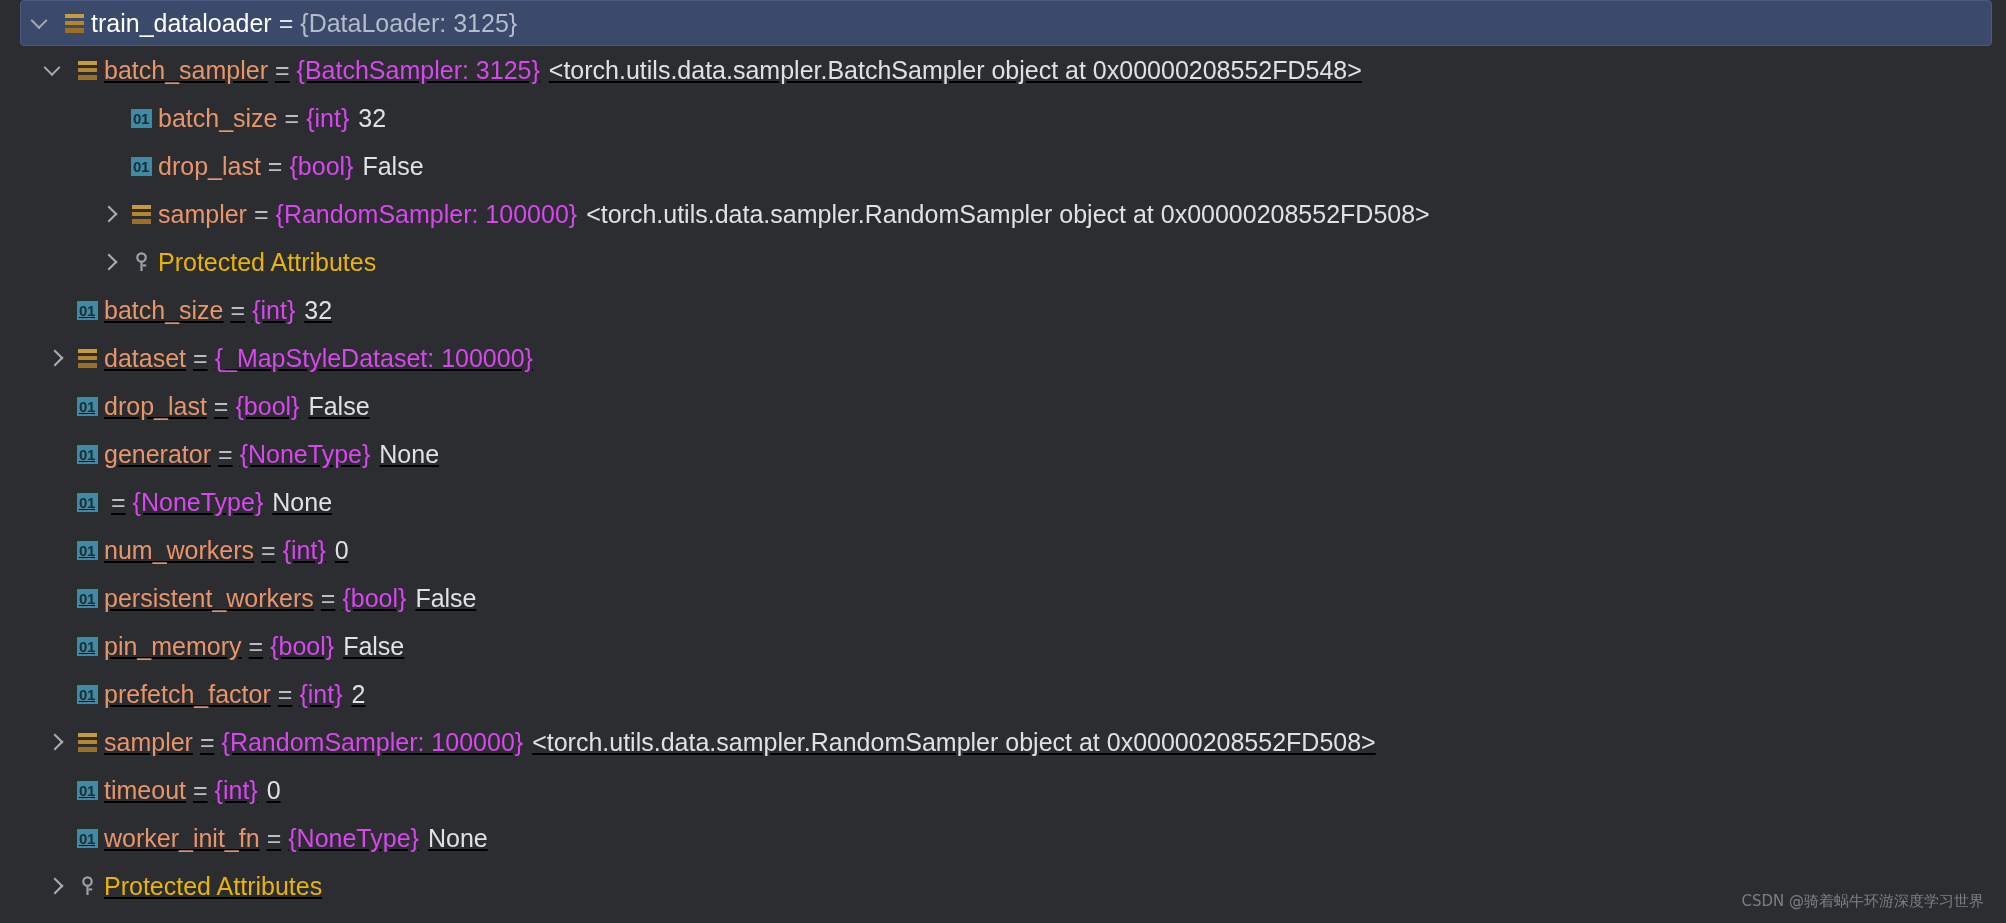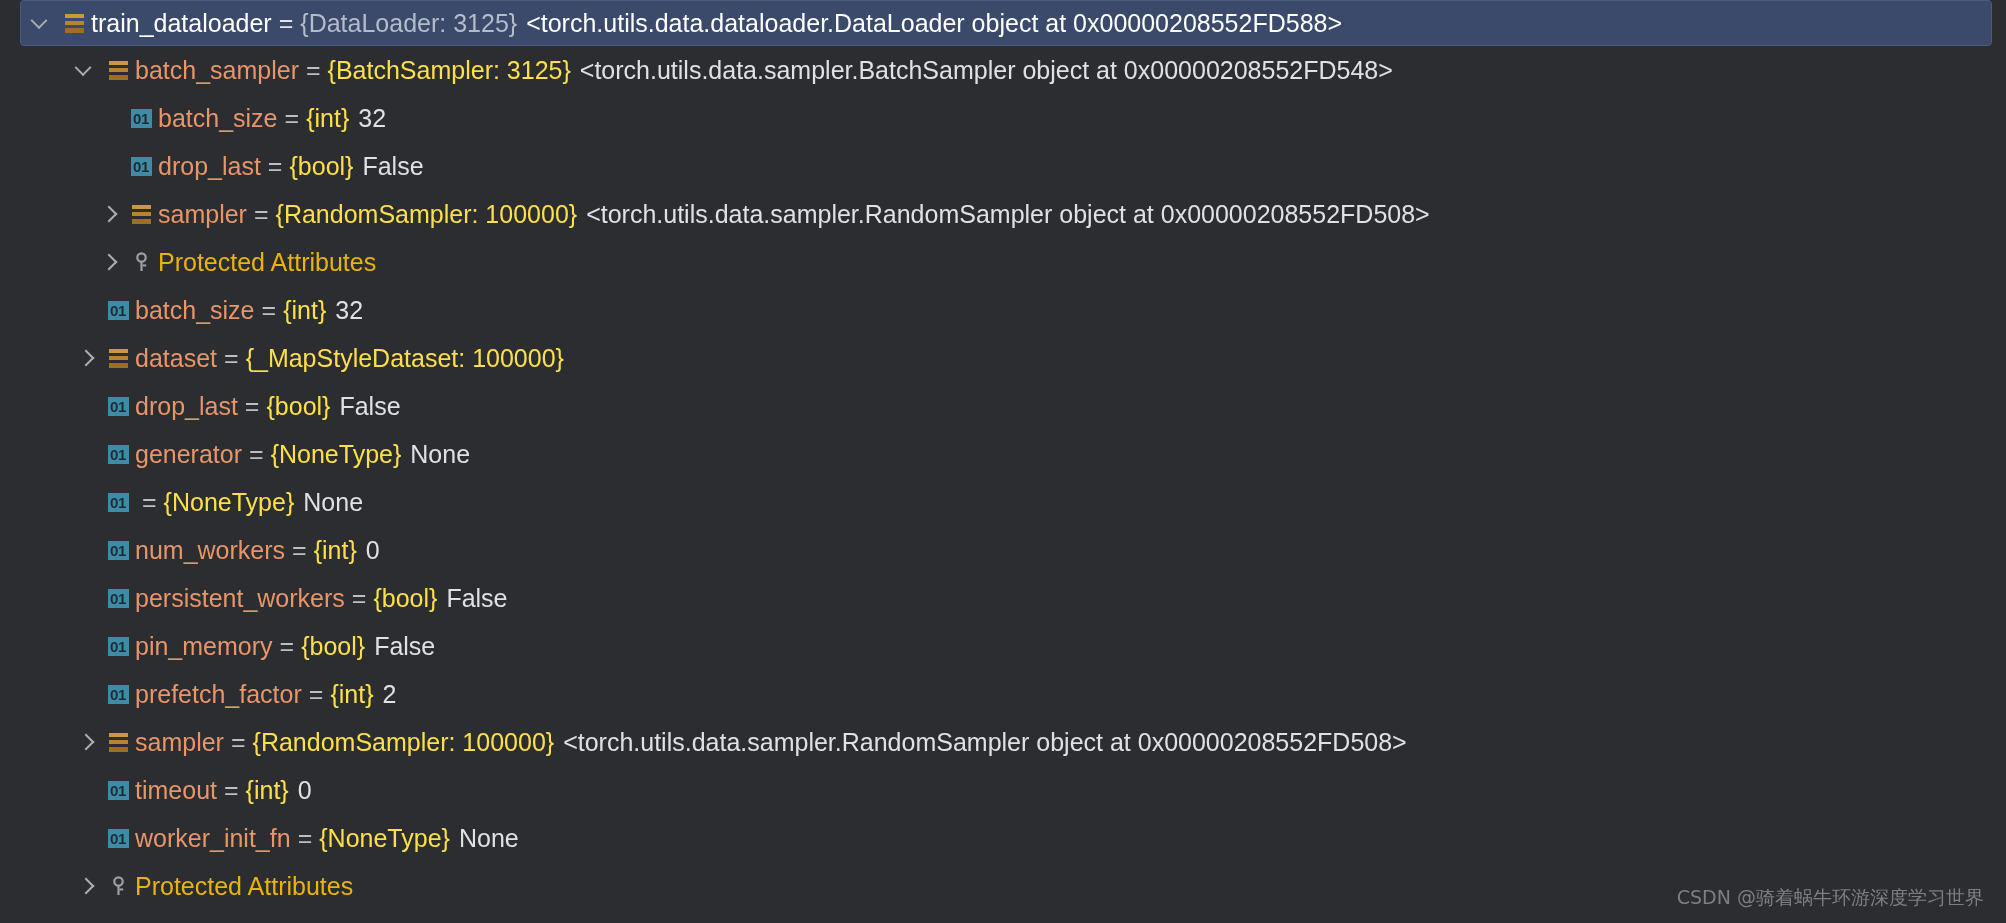--- a/index.html
+++ b/index.html
@@ -38,21 +38,21 @@
     border-radius: 4px;
     margin: 0 14px 0 20px;
     padding-left: 10px;
     height: 46px;
     line-height: 46px;
     text-align: right;
   }
 
   
   .ind-0 { padding-left: 22px; }
-  .ind-1 { padding-left: 75px; }
+  .ind-1 { padding-left: 44px; text-decoration: underline; }
   .ind-2 { padding-left: 98px; }
 
   
   .twisty {
     width: 26px;
     min-width: 26px;
     height: 48px;
     position: relative;
     display: inline-block;
   }
@@ -113,56 +113,55 @@
     font-family: "Liberation Sans", sans-serif;
     display: block;
   }
 
   
   .icon-key { display: block; }
 
   
   .name     { color: #e8956a; }
   .eq       { color: #bcbec4; padding: 0 7px; }
-  .type     { color: #fde047; }
+  .type     { color: #d946ef; }
   .repr     { color: #dfe1e5; padding-left: 9px; }
   .group    { color: #eab308; }
 
   .selected .name   { color: #ffffff; }
   .selected .eq     { color: #dfe3ea; }
   .selected .type   { color: #b4bcca; }
   .selected .repr,
   .selected .value  { color: #ffffff; }
 
   
   #watermark {
     position: absolute;
     right: 22px;
     bottom: 12px;
     color: #8a8d93;
-    font-size: 19px;
+    font-size: 15px;
     font-family: "DejaVu Sans", "Liberation Sans", sans-serif;
     white-space: nowrap;
     opacity: .85;
   }
 </style>
 </head>
 <body>
 
 <div id="debugger-tree">
   <div id="rows">
       <div class="tree-row ind-0 selected">
         <span class="twisty expanded"></span>
         <span class="icon">
           <span class="icon-object"></span>
         </span>
         <span class="name">train_dataloader</span>
         <span class="eq">=</span>
         <span class="type">{DataLoader: 3125}</span>
-        <span class="repr">&lt;torch.utils.data.dataloader.DataLoader object at 0x00000208552FD588&gt;</span>
       </div>
       <div class="tree-row ind-1">
         <span class="twisty expanded"></span>
         <span class="icon">
           <span class="icon-object"></span>
         </span>
         <span class="name">batch_sampler</span>
         <span class="eq">=</span>
         <span class="type">{BatchSampler: 3125}</span>
         <span class="repr">&lt;torch.utils.data.sampler.BatchSampler object at 0x00000208552FD548&gt;</span>

